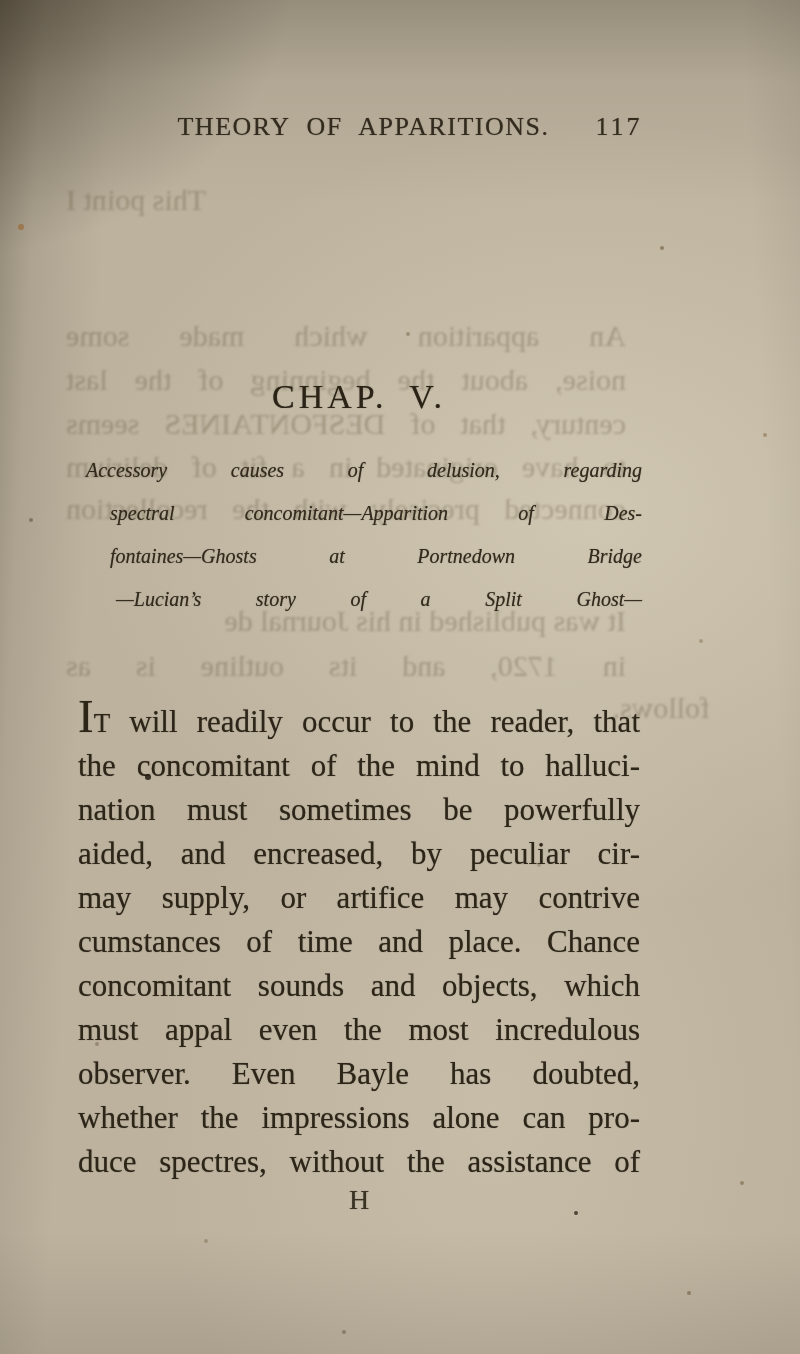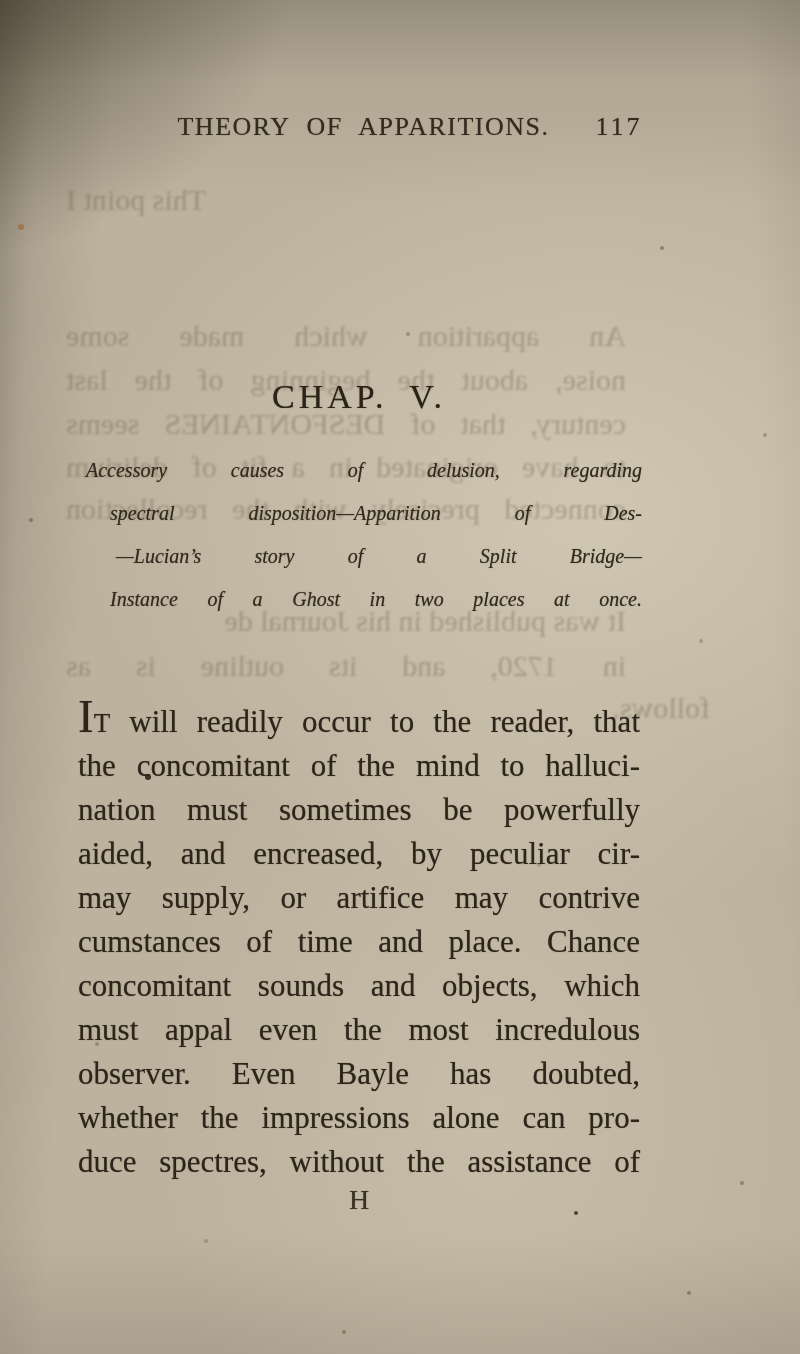--- a/index.html
+++ b/index.html
@@ -113,23 +113,23 @@
 
   <header class="running-head ink">
     <span class="title">THEORY OF APPARITIONS.</span>
     <span class="folio">117</span>
   </header>
 
   <div class="chap ink">CHAP. V.</div>
 
   <section class="summary ink">
     <div class="s-line">Accessory causes of delusion, regarding</div>
-    <div class="s-line s-ind">spectral disposition—Apparition of Des-</div>
-    <div class="s-line s-ind2">—Lucian’s story of a Split Bridge—</div>
-    <div class="s-line s-ind">Instance of a Ghost in two places at once.</div>
+    <div class="s-line s-ind">spectral concomitant—Apparition of Des-</div>
+    <div class="s-line s-ind">fontaines—Ghosts at Portnedown Bridge</div>
+    <div class="s-line s-ind2">—Lucian’s story of a Split Ghost—</div>
   </section>
 
   <section class="bodytext ink">
     <div class="b-line">
       <span class="init">I</span><span class="init-t">T</span>
       <span>will readily occur to the reader, that</span>
     </div>
     <div class="b-line">the concomitant of the mind to halluci-</div>
     <div class="b-line">nation must sometimes be powerfully</div>
     <div class="b-line">aided, and encreased, by peculiar cir-</div>

